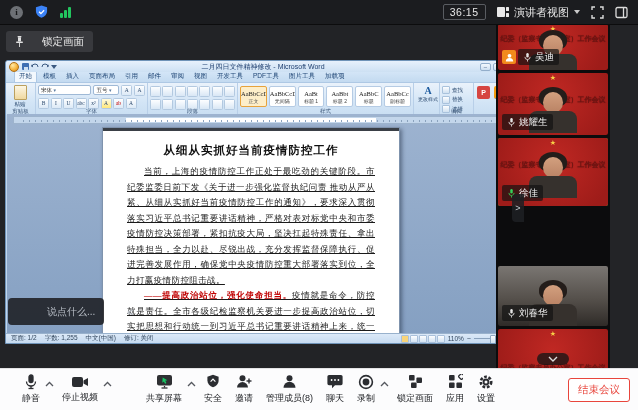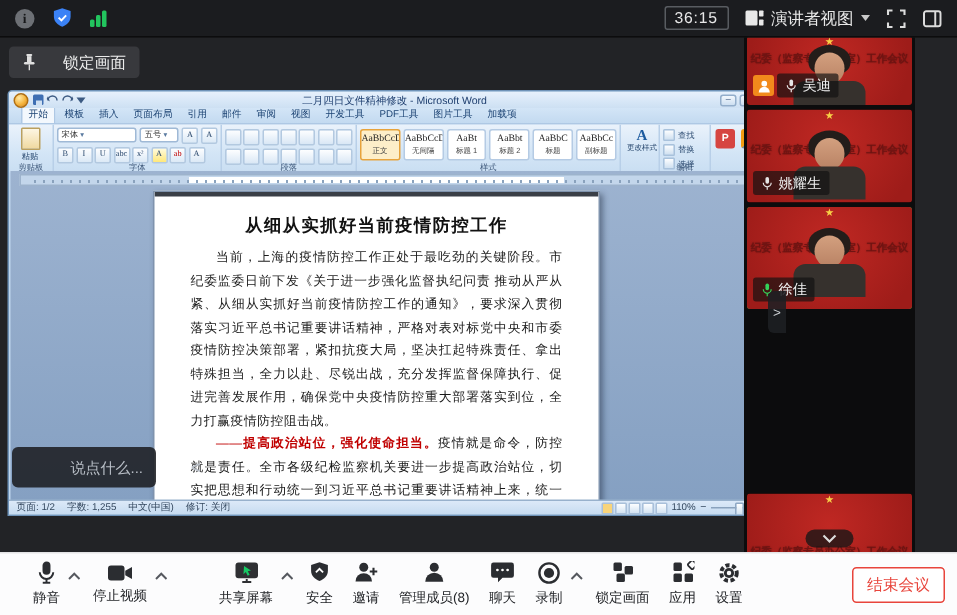--- a/index.html
+++ b/index.html
@@ -95,21 +95,21 @@
   .ruler{position:absolute;left:6px;right:14px;top:2px;height:8px;background:#c3d6eb;border:1px solid #9db3cc;box-sizing:border-box;}
   .ruler .white{position:absolute;left:112px;width:250px;top:1px;bottom:1px;background:#fff;}
   .ruler .ticks{position:absolute;left:4px;right:4px;top:3px;height:2px;
         background:repeating-linear-gradient(90deg,transparent 0 5px,#8aa2bd 5px 6px);}
   .page{position:absolute;left:95px;top:13px;width:298px;height:300px;background:#fff;
         border:1px solid #7f93ad;box-shadow:2px 2px 4px rgba(20,30,50,.45);box-sizing:border-box;overflow:hidden;}
   .pagecut{height:3px;background:#3a3f46;}
   .pagein{padding:4px 24px 0 24px;}
   .doc-title{font-size:11.5px;font-weight:bold;color:#111;text-align:center;letter-spacing:1px;margin:8px 0 6px 0;}
   .doc-p{font-family:"Liberation Serif",serif;font-size:8.5px;line-height:15.5px;letter-spacing:.4px;
-         color:#1a1a1a;text-align:justify;text-indent:17px;margin:0;}
+         color:#1a1a1a;text-align:justify;text-indent:17px;margin:0;text-decoration:underline;}
   .doc-p .lead{color:#c00000;font-weight:bold;}
   .vscroll{position:absolute;right:2px;top:2px;bottom:2px;width:10px;background:linear-gradient(90deg,#e9f1f9,#d4e4f3);
            border:1px solid #a9c0da;box-sizing:border-box;}
   .vs-btn{position:absolute;left:0;right:0;height:9px;background:linear-gradient(#fdfeff,#d9e8f6);
           border-bottom:1px solid #a9c0da;display:flex;align-items:center;justify-content:center;}
   .vs-btn.up{top:0}.vs-btn.dn{bottom:20px;border-top:1px solid #a9c0da;border-bottom:none;}
   .tri-u{width:0;height:0;border-left:2.5px solid transparent;border-right:2.5px solid transparent;border-bottom:3.5px solid #4a6a92;}
   .tri-d{width:0;height:0;border-left:2.5px solid transparent;border-right:2.5px solid transparent;border-top:3.5px solid #4a6a92;}
   .vs-thumb{position:absolute;left:1px;right:1px;top:11px;height:26px;background:linear-gradient(90deg,#f2f7fc,#c7dcf0);
             border:1px solid #8fb0d8;border-radius:2px;}
@@ -515,20 +515,38 @@
               <rect x="4.4" y="1" width="3.2" height="6" rx="1.6"></rect>
               <path d="M2.5 6.2a3.5 3.5 0 0 0 7 0" fill="none" stroke="currentColor" stroke-width="1.1"></path>
               <line x1="6" y1="10" x2="6" y2="12.4" stroke="currentColor" stroke-width="1.1"></line>
             </svg>
           <span class="nm">徐佳</span>
         </span>
       </div>
     </div>
 
 
+    <div class="tile t5">
+      <div class="office"></div>
+      <div class="person">
+          <i class="hair"></i>
+          <i class="skin"></i>
+          <i class="bod"></i>
+        </div>
+      <div class="pillrow">
+        <span class="npill">
+          <svg class="mic-on" width="9" height="11" viewBox="0 0 12 14" fill="currentColor">
+              <rect x="4.4" y="1" width="3.2" height="6" rx="1.6"></rect>
+              <path d="M2.5 6.2a3.5 3.5 0 0 0 7 0" fill="none" stroke="currentColor" stroke-width="1.1"></path>
+              <line x1="6" y1="10" x2="6" y2="12.4" stroke="currentColor" stroke-width="1.1"></line>
+            </svg>
+          <span class="nm">刘春华</span>
+        </span>
+      </div>
+    </div>
 
     <div class="tile t6">
       <div class="slide">
         <div class="emblem">★</div>
         <div class="banner">纪委（监察专员办公室）工作会议</div>
       </div>
       <div class="person">
           <i class="hair"></i>
           <i class="skin"></i>
         </div>

